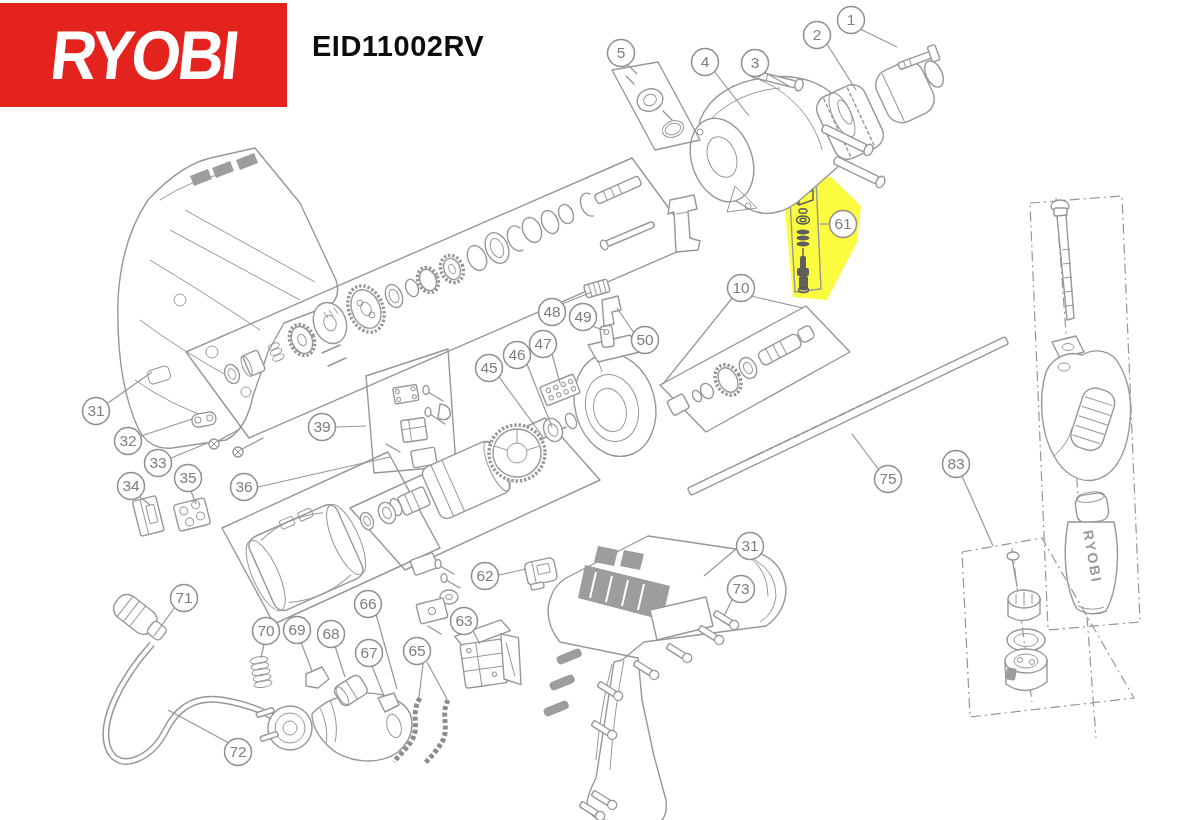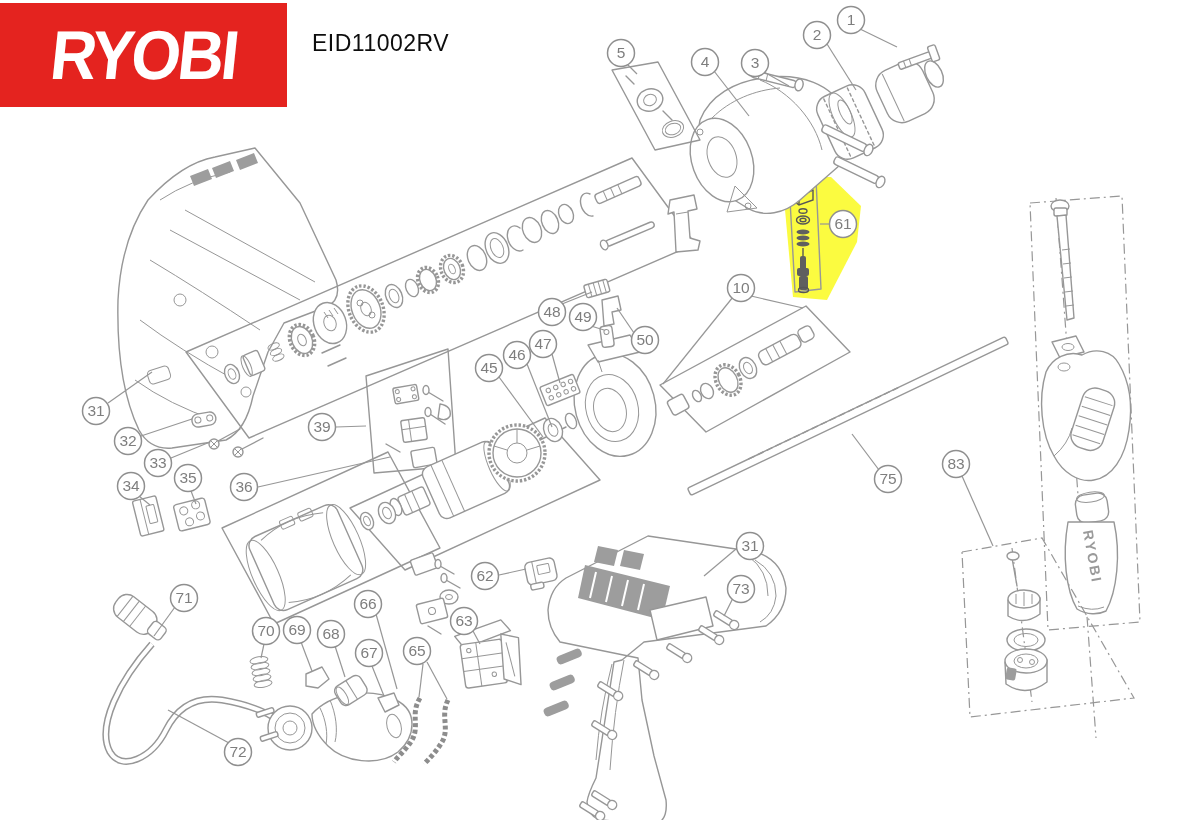--- a/index.html
+++ b/index.html
@@ -2,21 +2,21 @@
 <html><head>
 <meta charset="utf-8">
 <style>
   html,body { margin:0; padding:0; background:#ffffff; }
   .stage { position:relative; width:1200px; height:820px; background:#fff; overflow:hidden;
            font-family:"Liberation Sans", sans-serif; }
   .logo { position:absolute; left:0; top:3px; width:287px; height:104px;
           display:flex; align-items:center; justify-content:center; }
   .logo-text { color:#fff; font-weight:bold; font-size:64px; letter-spacing:-3px;
                transform:skewX(-6deg) scaleY(1.08); }
-  .model { position:absolute; left:312px; top:30px; font-size:23px; font-weight:normal;
+  .model { position:absolute; left:312px; top:30px; font-size:29px; font-weight:bold;
            color:#0d0d0d; letter-spacing:0.5px; }
   svg.diagram { position:absolute; left:0; top:0; }
   
   .ln  { fill:none;  stroke:#979797; stroke-width:1.4; stroke-linejoin:round; stroke-linecap:round; }
   .fw  { fill:#ffffff; stroke:#979797; stroke-width:1.4; stroke-linejoin:round; }
   .thin{ fill:none; stroke:#979797; stroke-width:1; }
   .teeth { fill:#fff; stroke:#979797; stroke-width:3.4; stroke-dasharray:2.4 1.9; }
   .dash  { fill:none; stroke:#979797; stroke-width:1.2; stroke-dasharray:10 4 2 4; }
   .ld  { stroke:#979797; stroke-width:1.2; }
   .dkfill { fill:#9d9d9d; stroke:none; }

